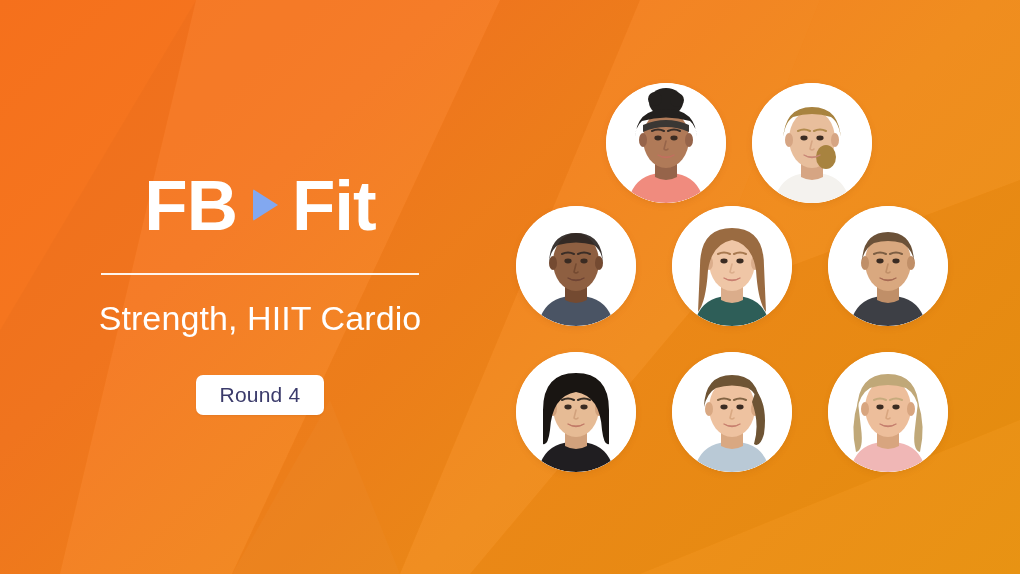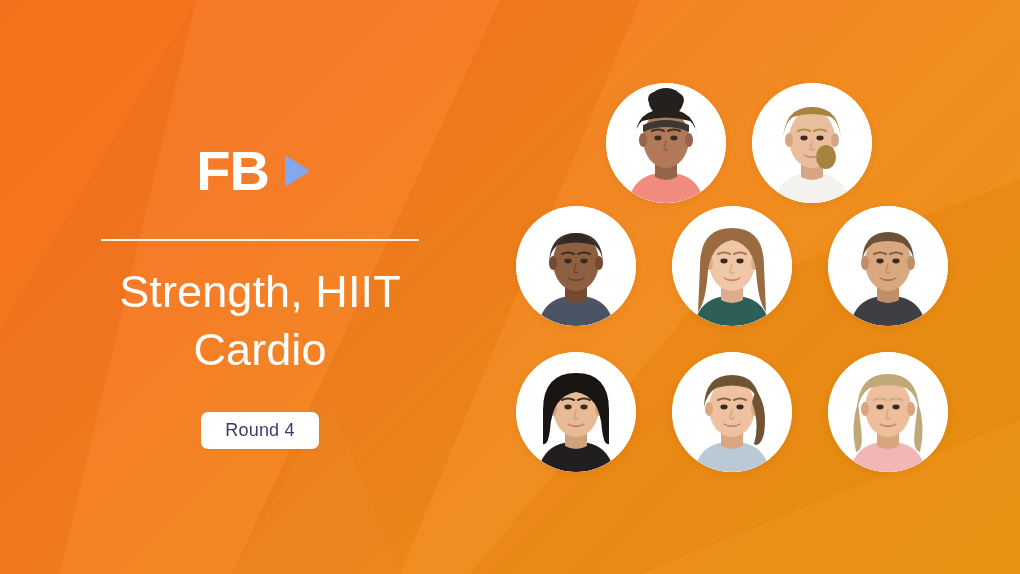--- a/index.html
+++ b/index.html
@@ -21,43 +21,43 @@
   #left-panel{
     position:absolute;left:0;top:0;width:520px;height:574px;
     display:flex;flex-direction:column;align-items:center;justify-content:center;
     z-index:5;
   }
   #brand-logo{
     display:flex;align-items:center;justify-content:center;
     height:92px;margin-bottom:6px;
   }
   .logo-word{
-    font-size:56px;line-height:1;font-weight:bold;color:#FFFFFF;
+    font-size:71px;line-height:1;font-weight:bold;color:#FFFFFF;
     letter-spacing:-1px;
   }
   #play-triangle{
     width:0;height:0;
     border-top:16px solid transparent;
     border-bottom:16px solid transparent;
     border-left:25px solid #82A8F0;
     margin:0 14px 0 16px;
     border-radius:2px;
   }
   #title-divider{
     width:318px;height:2px;background:rgba(255,255,255,0.92);
     margin:16px 0 22px 0;
   }
   #subtitle{
-    color:#FFFFFF;font-size:45px;line-height:1.27;text-align:center;
+    color:#FFFFFF;font-size:34px;line-height:1.27;text-align:center;
     font-weight:300;letter-spacing:0.1px;width:420px;
   }
   #round-badge{
     margin-top:34px;background:#FFFFFF;border-radius:7px;
     padding:9px 24px 10px 24px;
-    color:#3B3B6B;font-size:18px;line-height:1;letter-spacing:0.2px;
+    color:#3B3B6B;font-size:21px;line-height:1;letter-spacing:0.2px;
     box-shadow:0 1px 2px rgba(120,50,0,0.10);
   }
 
   
   #avatar-grid{position:absolute;left:0;top:0;width:1020px;height:574px;z-index:4;}
   .avatar{
     position:absolute;width:120px;height:120px;border-radius:50%;
     background:#FFFFFF;overflow:hidden;
     box-shadow:0 2px 6px rgba(150,70,0,0.13);
   }
@@ -78,20 +78,21 @@
     <polygon points="0,330 196,0 60,574 0,574" fill="#000000" opacity="0.020"></polygon>
     <polygon points="1020,420 1020,574 640,574" fill="#FFFFFF" opacity="0.025"></polygon>
     <polygon points="232,574 400,574 330,400" fill="#FFFFFF" opacity="0.022"></polygon>
   </svg>
 
   <div id="left-panel">
 
     <div id="brand-logo">
       <span class="logo-word">FB</span>
       <span id="play-triangle"></span>
+      <span class="logo-word">Fit</span>
     </div>
 
     <div id="title-divider"></div>
 
     <div id="subtitle">
       <div>Strength, HIIT Cardio</div>
     </div>
 
     <div id="round-badge">Round 4</div>
   </div>

